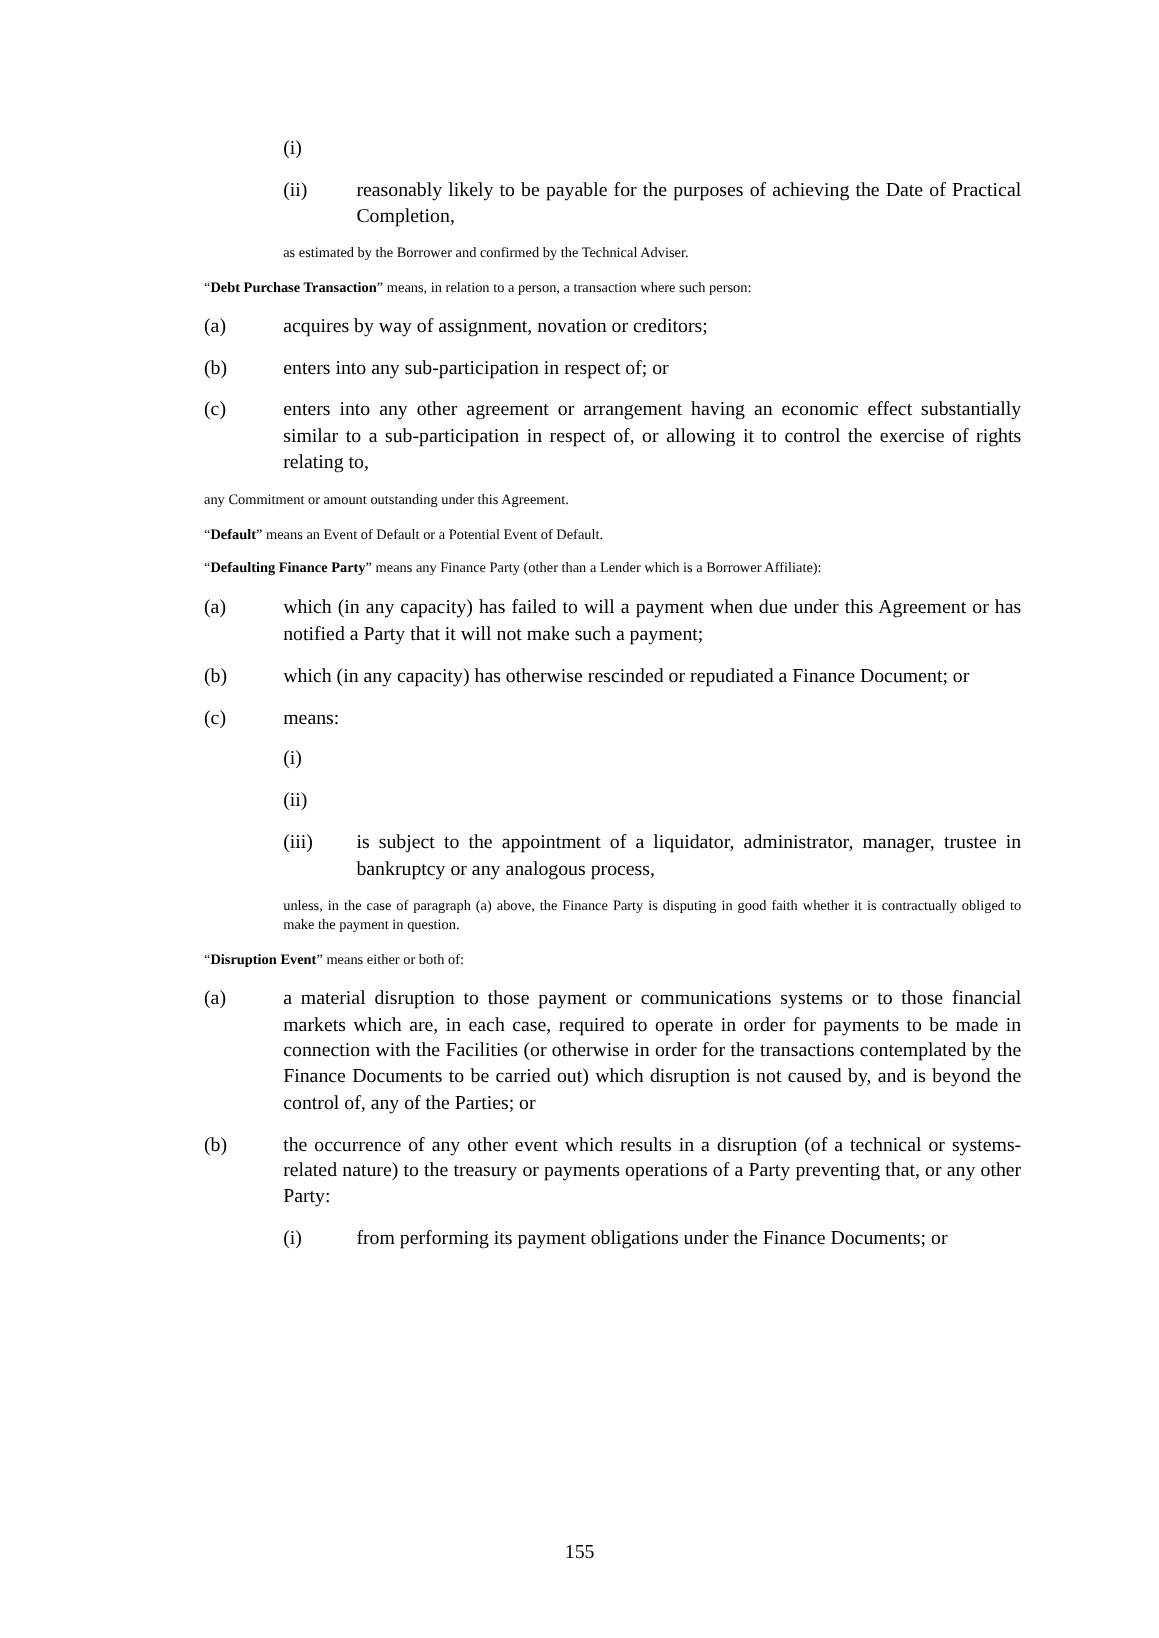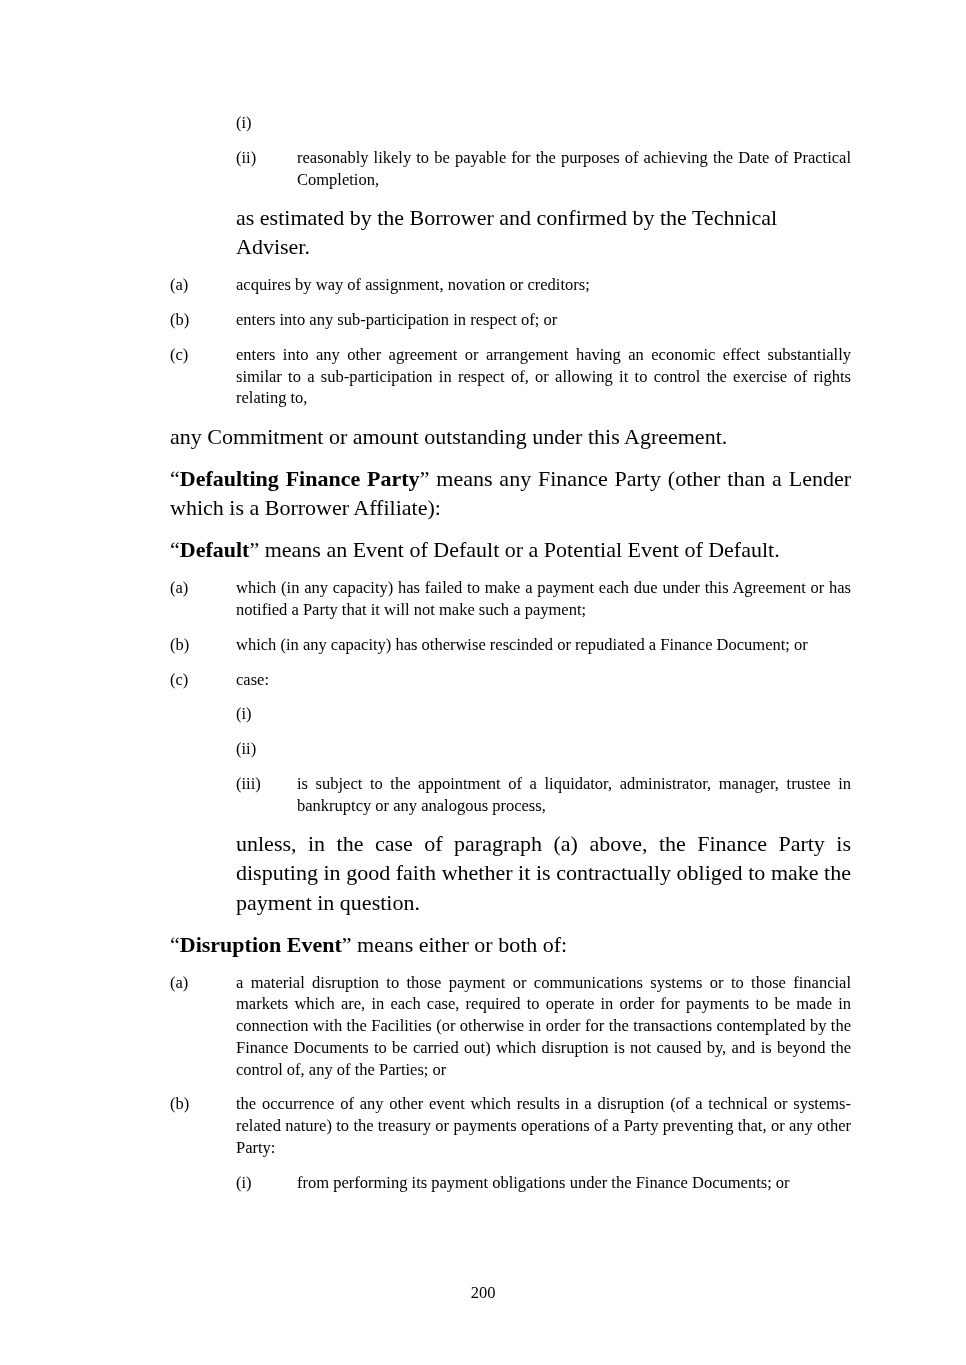--- a/index.html
+++ b/index.html
@@ -34,21 +34,21 @@
   .m-lvl2 { width: 61px; margin-left: 66px; }
   .body-text {
     flex: 1 1 auto;
     font-size: 16.5px;
     line-height: 1.32;
     text-align: justify;
     text-justify: inter-word;
     hyphens: none;
   }
   .para {
-    font-size: 22px;
+    font-size: 12px;
     line-height: 1.32;
     text-align: justify;
     margin-bottom: 13px;
   }
   .para.indent-1 { margin-left: 66px; }
   .defined-term { font-weight: bold; }
   .no-just { text-align: left; }
   .page-number {
     position: absolute;
     left: 0;
@@ -68,59 +68,62 @@
   </div>
 
   <div class="block">
     <div class="marker m-lvl2">(ii)</div>
     <div class="body-text">reasonably likely to be payable for the purposes of achieving the Date of Practical Completion,</div>
   </div>
 
   <div class="para indent-1 no-just">as estimated by the Borrower and confirmed by the Technical Adviser.</div>
 
 
+  <div class="para no-just">
+    <span>“</span><span class="defined-term">Debt Purchase Transaction</span><span>”</span><span> means, in relation to a person, a transaction where such person:</span>
+  </div>
 
   <div class="block">
     <div class="marker m-lvl1">(a)</div>
     <div class="body-text no-just">acquires by way of assignment, novation or creditors;</div>
   </div>
 
   <div class="block">
     <div class="marker m-lvl1">(b)</div>
     <div class="body-text no-just">enters into any sub-participation in respect of; or</div>
   </div>
 
   <div class="block">
     <div class="marker m-lvl1">(c)</div>
     <div class="body-text">enters into any other agreement or arrangement having an economic effect substantially similar to a sub-participation in respect of, or allowing it to control the exercise of rights relating to,</div>
   </div>
 
   <div class="para no-just">any Commitment or amount outstanding under this Agreement.</div>
 
+  <div class="para no-just">
+    <span>“</span><span class="defined-term">Default</span><span>”</span><span> means an Event of Default or a Potential Event of Default.</span>
+  </div>
+
   <div class="para">
     <span>“</span><span class="defined-term">Defaulting Finance Party</span><span>”</span><span> means any Finance Party (other than a Lender which is a Borrower Affiliate):</span>
   </div>
 
-  <div class="para no-just">
-    <span>“</span><span class="defined-term">Default</span><span>”</span><span> means an Event of Default or a Potential Event of Default.</span>
-  </div>
-
   <div class="block">
     <div class="marker m-lvl1">(a)</div>
-    <div class="body-text">which (in any capacity) has failed to make a payment each due under this Agreement or has notified a Party that it will not make such a payment;</div>
+    <div class="body-text">which (in any capacity) has failed to will a payment when due under this Agreement or has notified a Party that it will not make such a payment;</div>
   </div>
 
   <div class="block">
     <div class="marker m-lvl1">(b)</div>
     <div class="body-text no-just">which (in any capacity) has otherwise rescinded or repudiated a Finance Document; or</div>
   </div>
 
   <div class="block">
     <div class="marker m-lvl1">(c)</div>
-    <div class="body-text no-just">case:</div>
+    <div class="body-text no-just">means:</div>
   </div>
 
   <div class="block">
     <div class="marker m-lvl2">(i)</div>
   </div>
 
   <div class="block">
     <div class="marker m-lvl2">(ii)</div>
   </div>
 
@@ -143,15 +146,15 @@
   <div class="block">
     <div class="marker m-lvl1">(b)</div>
     <div class="body-text">the occurrence of any other event which results in a disruption (of a technical or systems-related nature) to the treasury or payments operations of a Party preventing that, or any other Party:</div>
   </div>
 
   <div class="block">
     <div class="marker m-lvl2">(i)</div>
     <div class="body-text no-just">from performing its payment obligations under the Finance Documents; or</div>
   </div>
 
-  <div class="page-number">200</div>
+  <div class="page-number">155</div>
 
 </div>
 
 </body></html>

